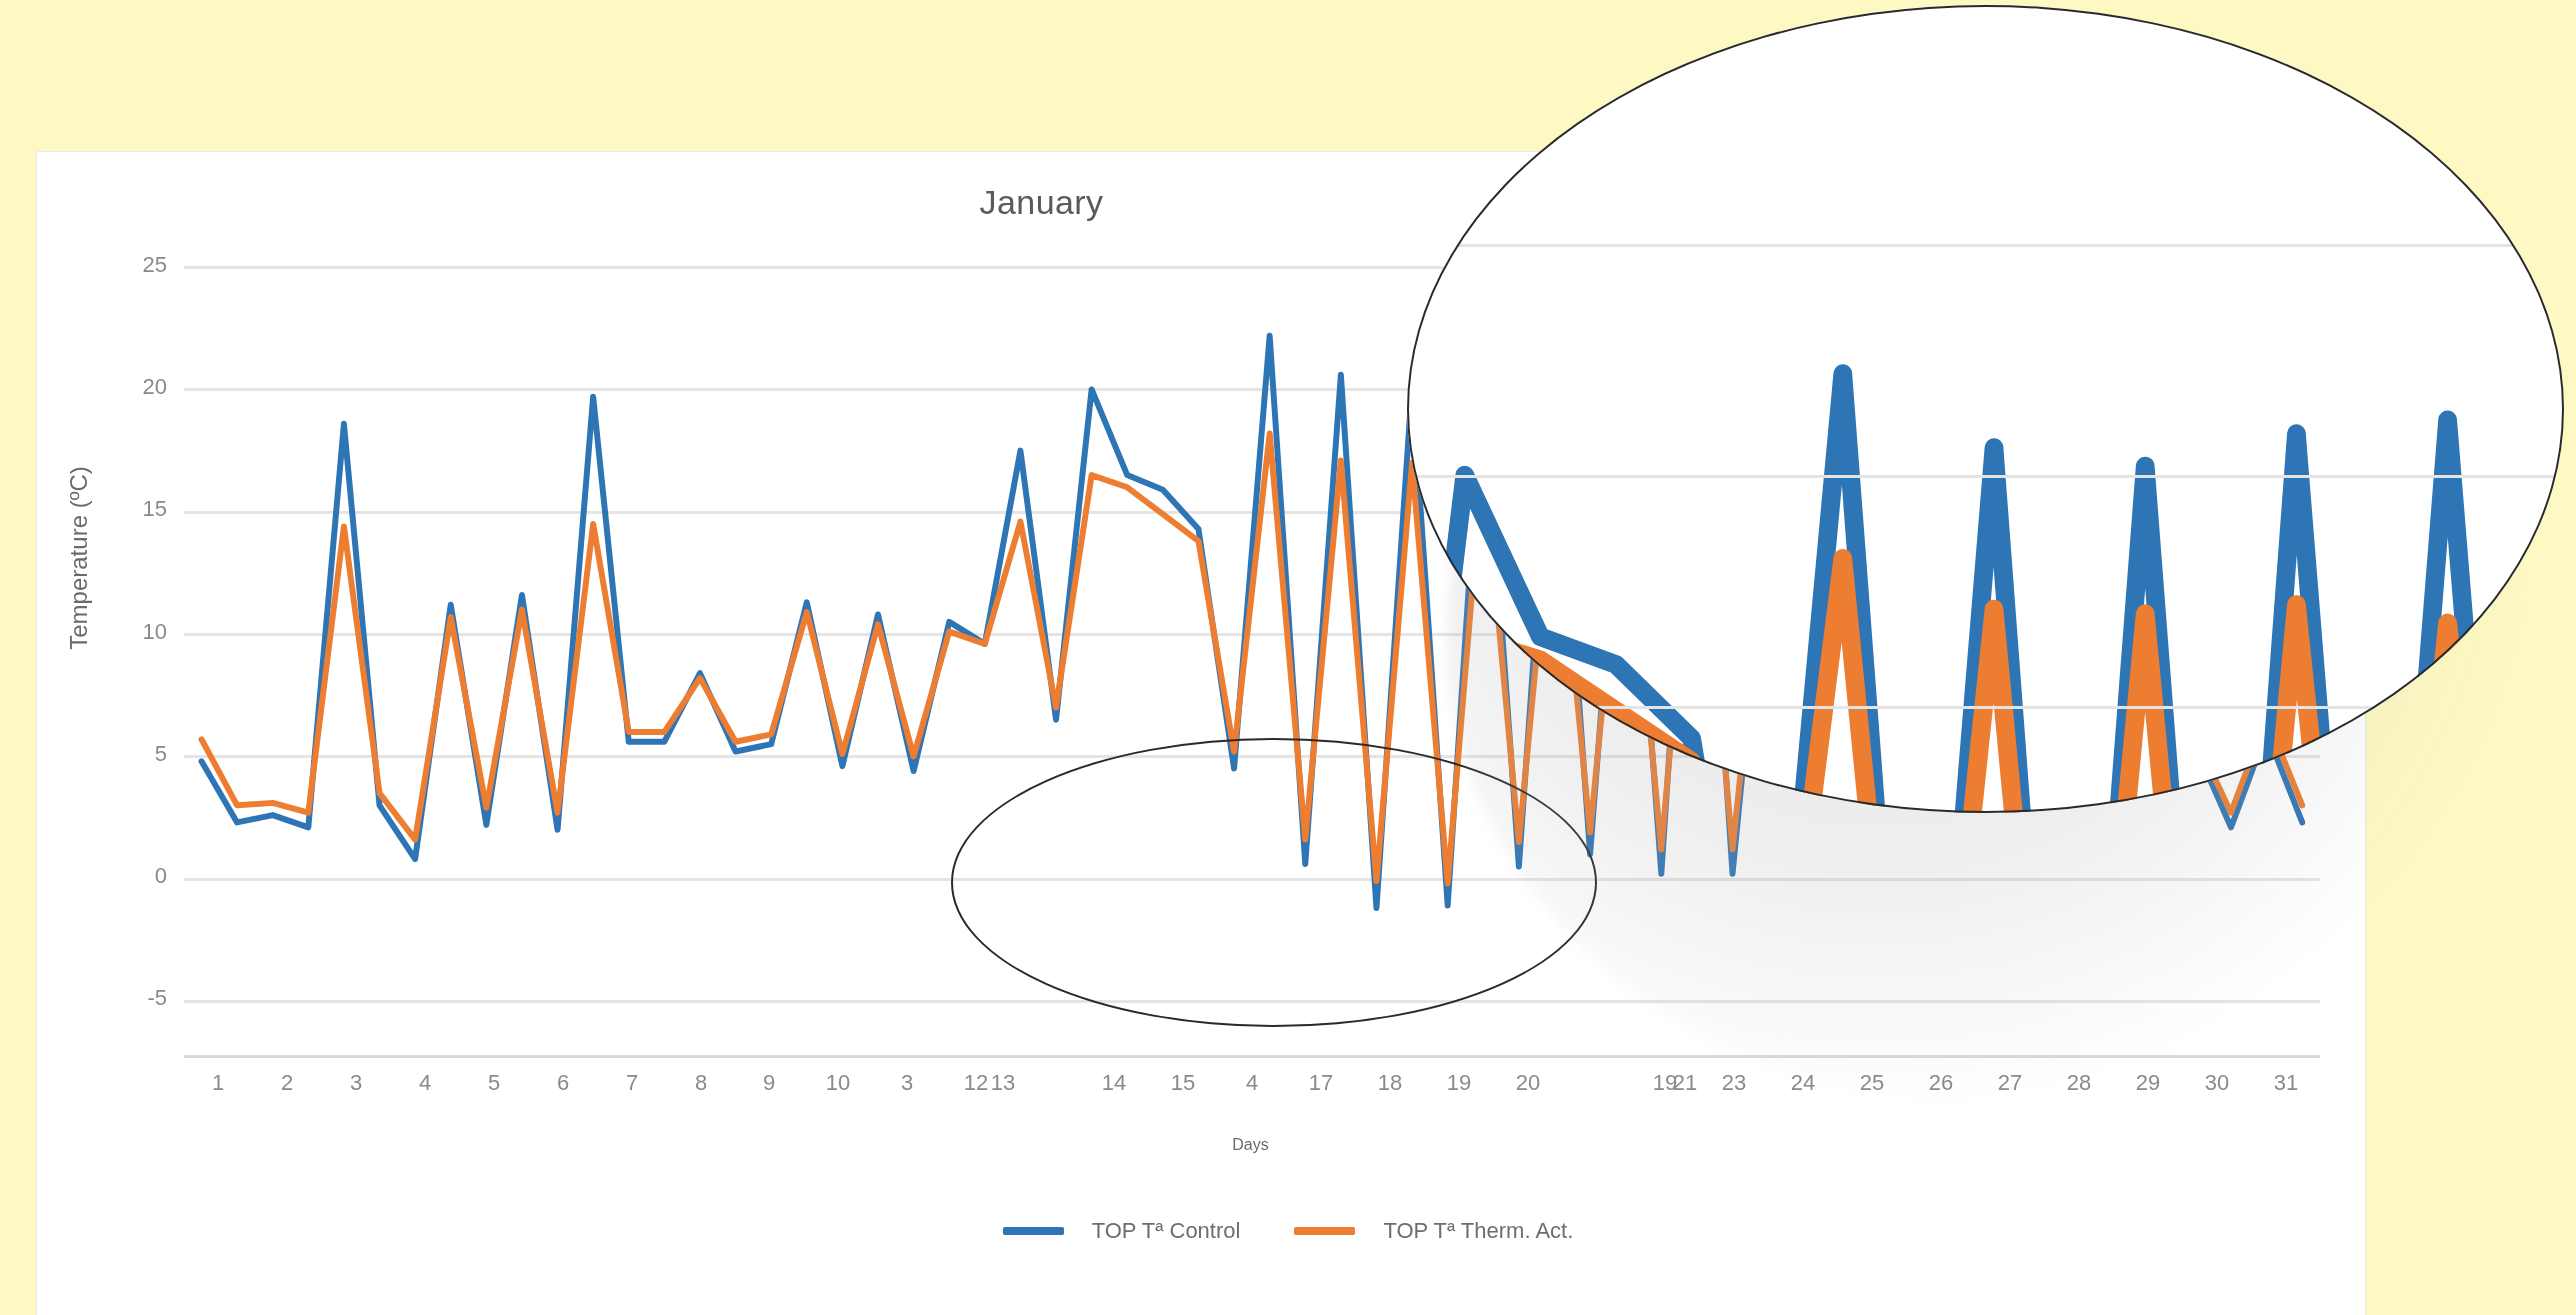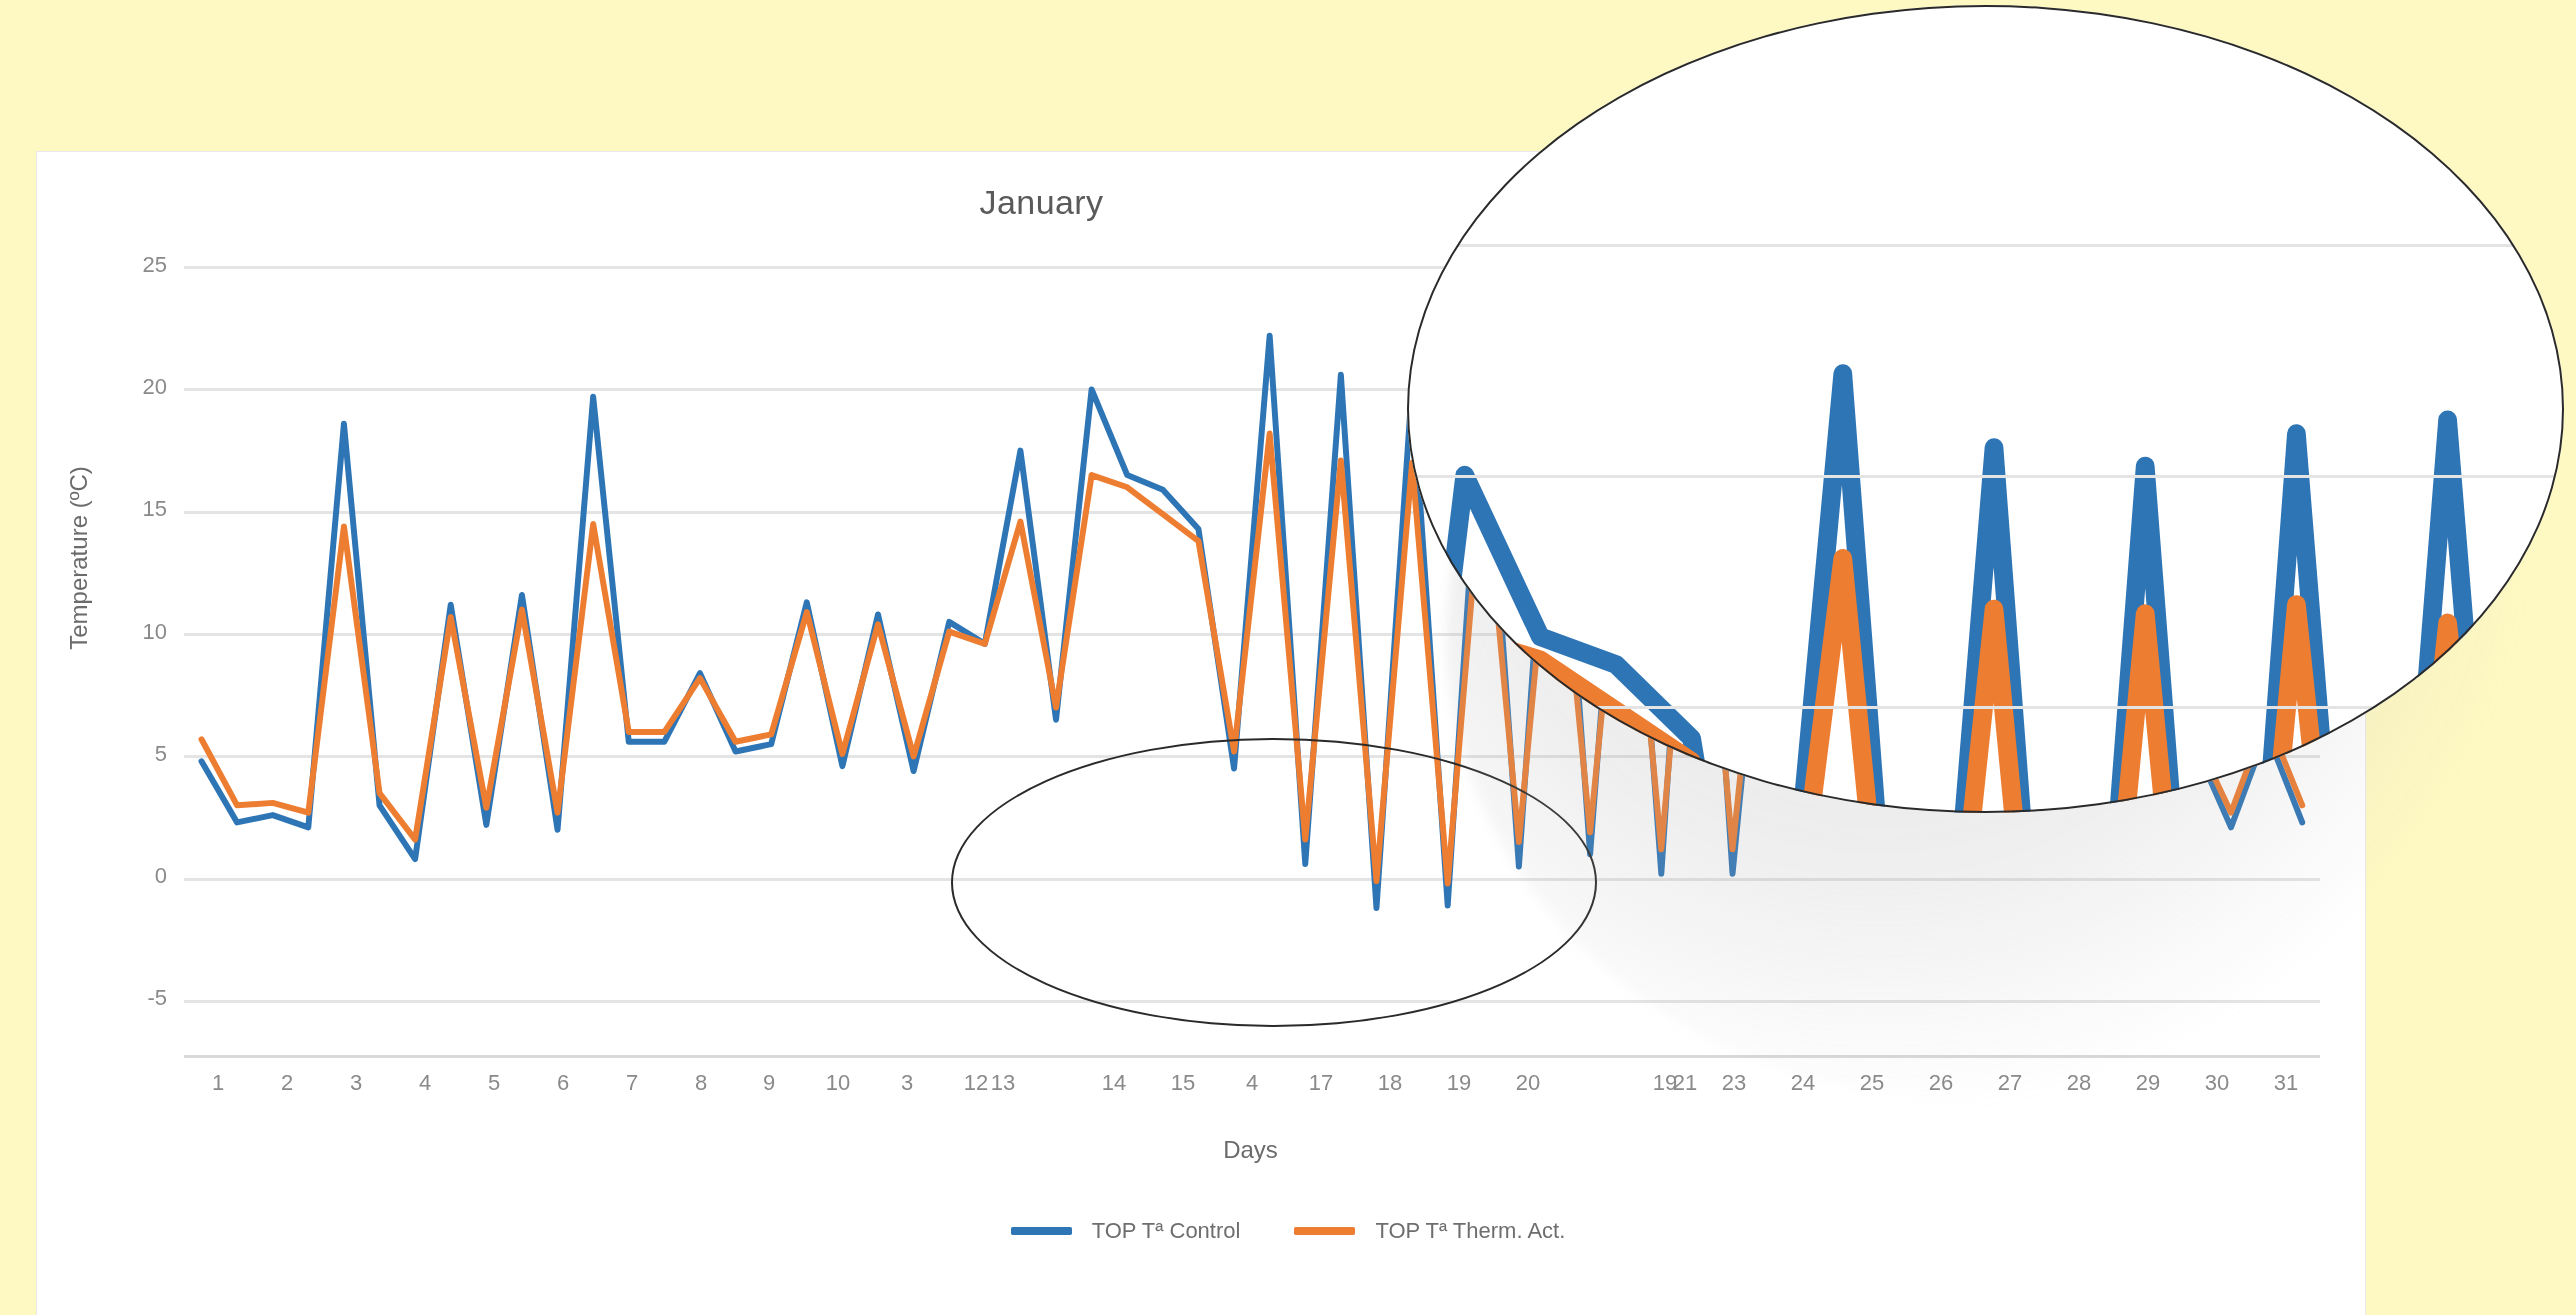--- a/index.html
+++ b/index.html
@@ -19,41 +19,41 @@
   
   #chart-title{ left:-493px; }
 
   #y-axis-title{
     position:absolute;left:-100px;top:544px;width:357px;text-align:center;
     transform:rotate(-90deg);transform-origin:center center;
     font-size:24px;color:#6b6b6b;
   }
   #x-axis-title{
     position:absolute;left:1140px;top:1136px;width:221px;text-align:center;
-    font-size:24px;color:#6b6b6b;
+    font-size:16px;color:#6b6b6b;
   }
 
   .y-tick{
     position:absolute;width:77px;text-align:right;font-size:22px;color:#8a8a8a;
   }
   .gridline{position:absolute;height:2.6px;background:#e4e4e4;}
   .axis-line{position:absolute;background:#d9d9d9;}
 
   .x-tick{
     position:absolute;width:46px;text-align:center;font-size:22px;color:#8a8a8a;top:1070px;
   }
 
   #series-svg{position:absolute;left:0;top:0;width:2576px;height:1316px;overflow:visible;}
 
   
   #legend{
     position:absolute;left:0;right:0;top:1218px;display:flex;
     justify-content:center;align-items:center;gap:54px;
   }
-  .legend-entry{display:flex;align-items:center;gap:20px;}
+  .legend-entry{display:flex;align-items:center;gap:28px;}
   .legend-swatch{width:61px;height:8.5px;border-radius:1.7px;}
   .legend-label{font-size:22px;color:#6e6e6e;white-space:nowrap;}
 
   
   #inset-shadow{
     position:absolute;left:1446px;top:170px;width:1080px;height:935px;
     border-radius:50%;
     background:radial-gradient(ellipse at 40% 35%, rgba(150,150,150,.30) 0%, rgba(170,170,170,.18) 45%, rgba(255,255,255,0) 72%);
     filter:blur(5.1px);
     pointer-events:none;

